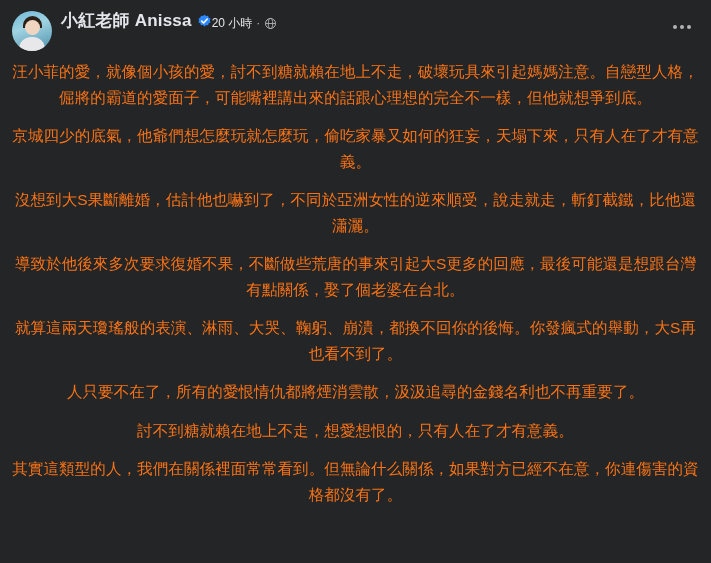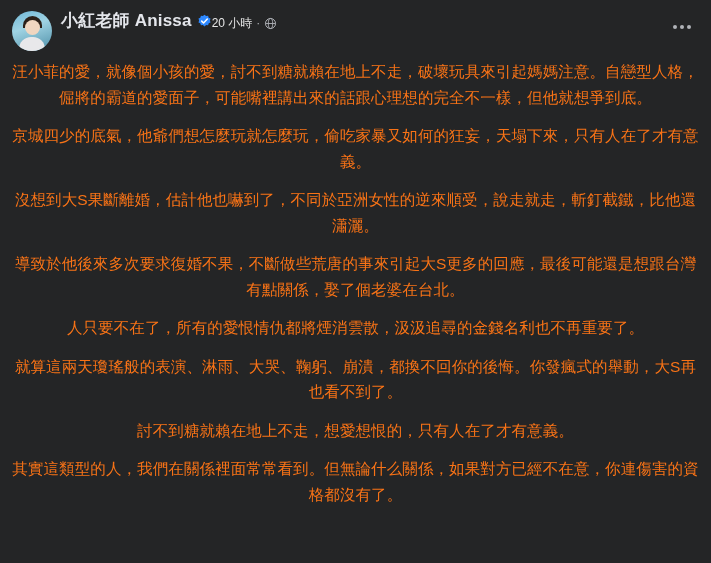--- a/index.html
+++ b/index.html
@@ -189,19 +189,19 @@
       <span></span>
     </div>
 
   </div>
 
   <div class="post-body">
     <p class="para">汪小菲的愛，就像個小孩的愛，討不到糖就賴在地上不走，破壞玩具來引起媽媽注意。自戀型人格，倔將的霸道的愛面子，可能嘴裡講出來的話跟心理想的完全不一樣，但他就想爭到底。</p>
     <p class="para">京城四少的底氣，他爺們想怎麼玩就怎麼玩，偷吃家暴又如何的狂妄，天塌下來，只有人在了才有意義。</p>
     <p class="para">沒想到大S果斷離婚，估計他也嚇到了，不同於亞洲女性的逆來順受，說走就走，斬釘截鐵，比他還瀟灑。</p>
     <p class="para">導致於他後來多次要求復婚不果，不斷做些荒唐的事來引起大S更多的回應，最後可能還是想跟台灣有點關係，娶了個老婆在台北。</p>
+    <p class="para">就算這兩天瓊瑤般的表演、淋雨、大哭、鞠躬、崩潰，都換不回你的後悔。你發瘋式的舉動，大S再也看不到了。</p>
     <p class="para">人只要不在了，所有的愛恨情仇都將煙消雲散，汲汲追尋的金錢名利也不再重要了。</p>
-    <p class="para">就算這兩天瓊瑤般的表演、淋雨、大哭、鞠躬、崩潰，都換不回你的後悔。你發瘋式的舉動，大S再也看不到了。</p>
     <p class="para">討不到糖就賴在地上不走，想愛想恨的，只有人在了才有意義。</p>
     <p class="para">其實這類型的人，我們在關係裡面常常看到。但無論什么關係，如果對方已經不在意，你連傷害的資格都沒有了。</p>
   </div>
 
 </div>
 
 </body></html>

